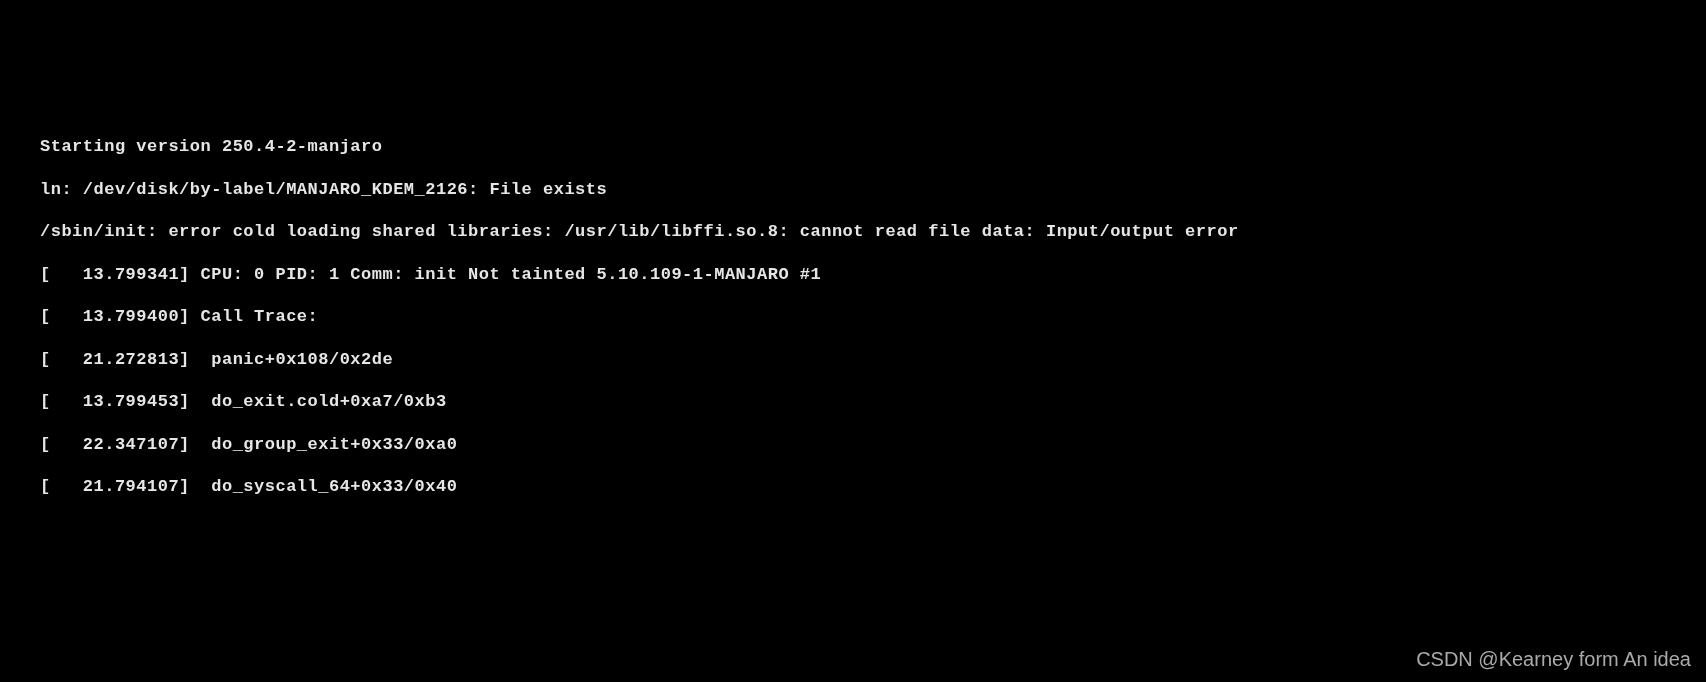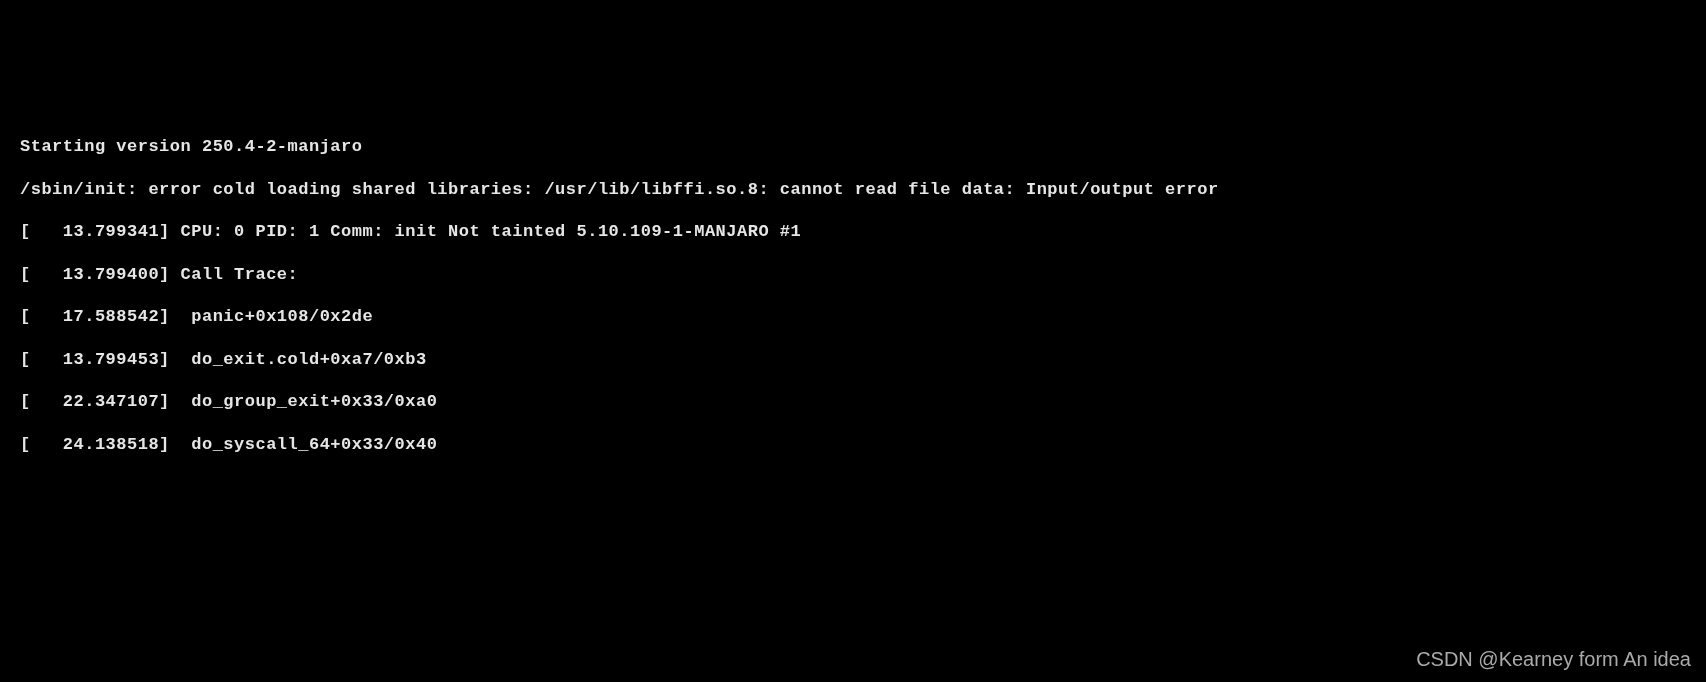--- a/index.html
+++ b/index.html
@@ -20,20 +20,21 @@
   overflow: hidden;
   position: relative;
   white-space: pre;
   letter-spacing: 0.5px;
 }
 .terminal {
   position: relative;
 }
 .line {
   display: block;
+  margin-left: 20px;
 }
 .watermark {
   position: absolute;
   bottom: 10px;
   right: 15px;
   font-family: Arial, sans-serif;
   font-size: 20px;
   font-weight: normal;
   color: #aaa;
   letter-spacing: 0;
@@ -41,27 +42,28 @@
   margin-left: 36px;
 }
 </style>
 </head>
 <body>
 
 
 
 <div class="terminal">
 <span class="line">Starting version 250.4-2-manjaro</span>
+<span class="line">ln: /dev/disk/by-label/MANJARO_KDEM_2126: File exists</span>
 <span class="line">/sbin/init: error cold loading shared libraries: /usr/lib/libffi.so.8: cannot read file data: Input/output error</span>
 <span class="line">[   13.799341] CPU: 0 PID: 1 Comm: init Not tainted 5.10.109-1-MANJARO #1</span>
 <span class="line">[   13.799400] Call Trace:</span>
-<span class="line">[   17.588542]  panic+0x108/0x2de</span>
+<span class="line">[   21.272813]  panic+0x108/0x2de</span>
 <span class="line">[   13.799453]  do_exit.cold+0xa7/0xb3</span>
 <span class="line">[   22.347107]  do_group_exit+0x33/0xa0</span>
-<span class="line">[   24.138518]  do_syscall_64+0x33/0x40</span>
+<span class="line">[   21.794107]  do_syscall_64+0x33/0x40</span>
 
 
 
 
 
 
 
 
 
 

